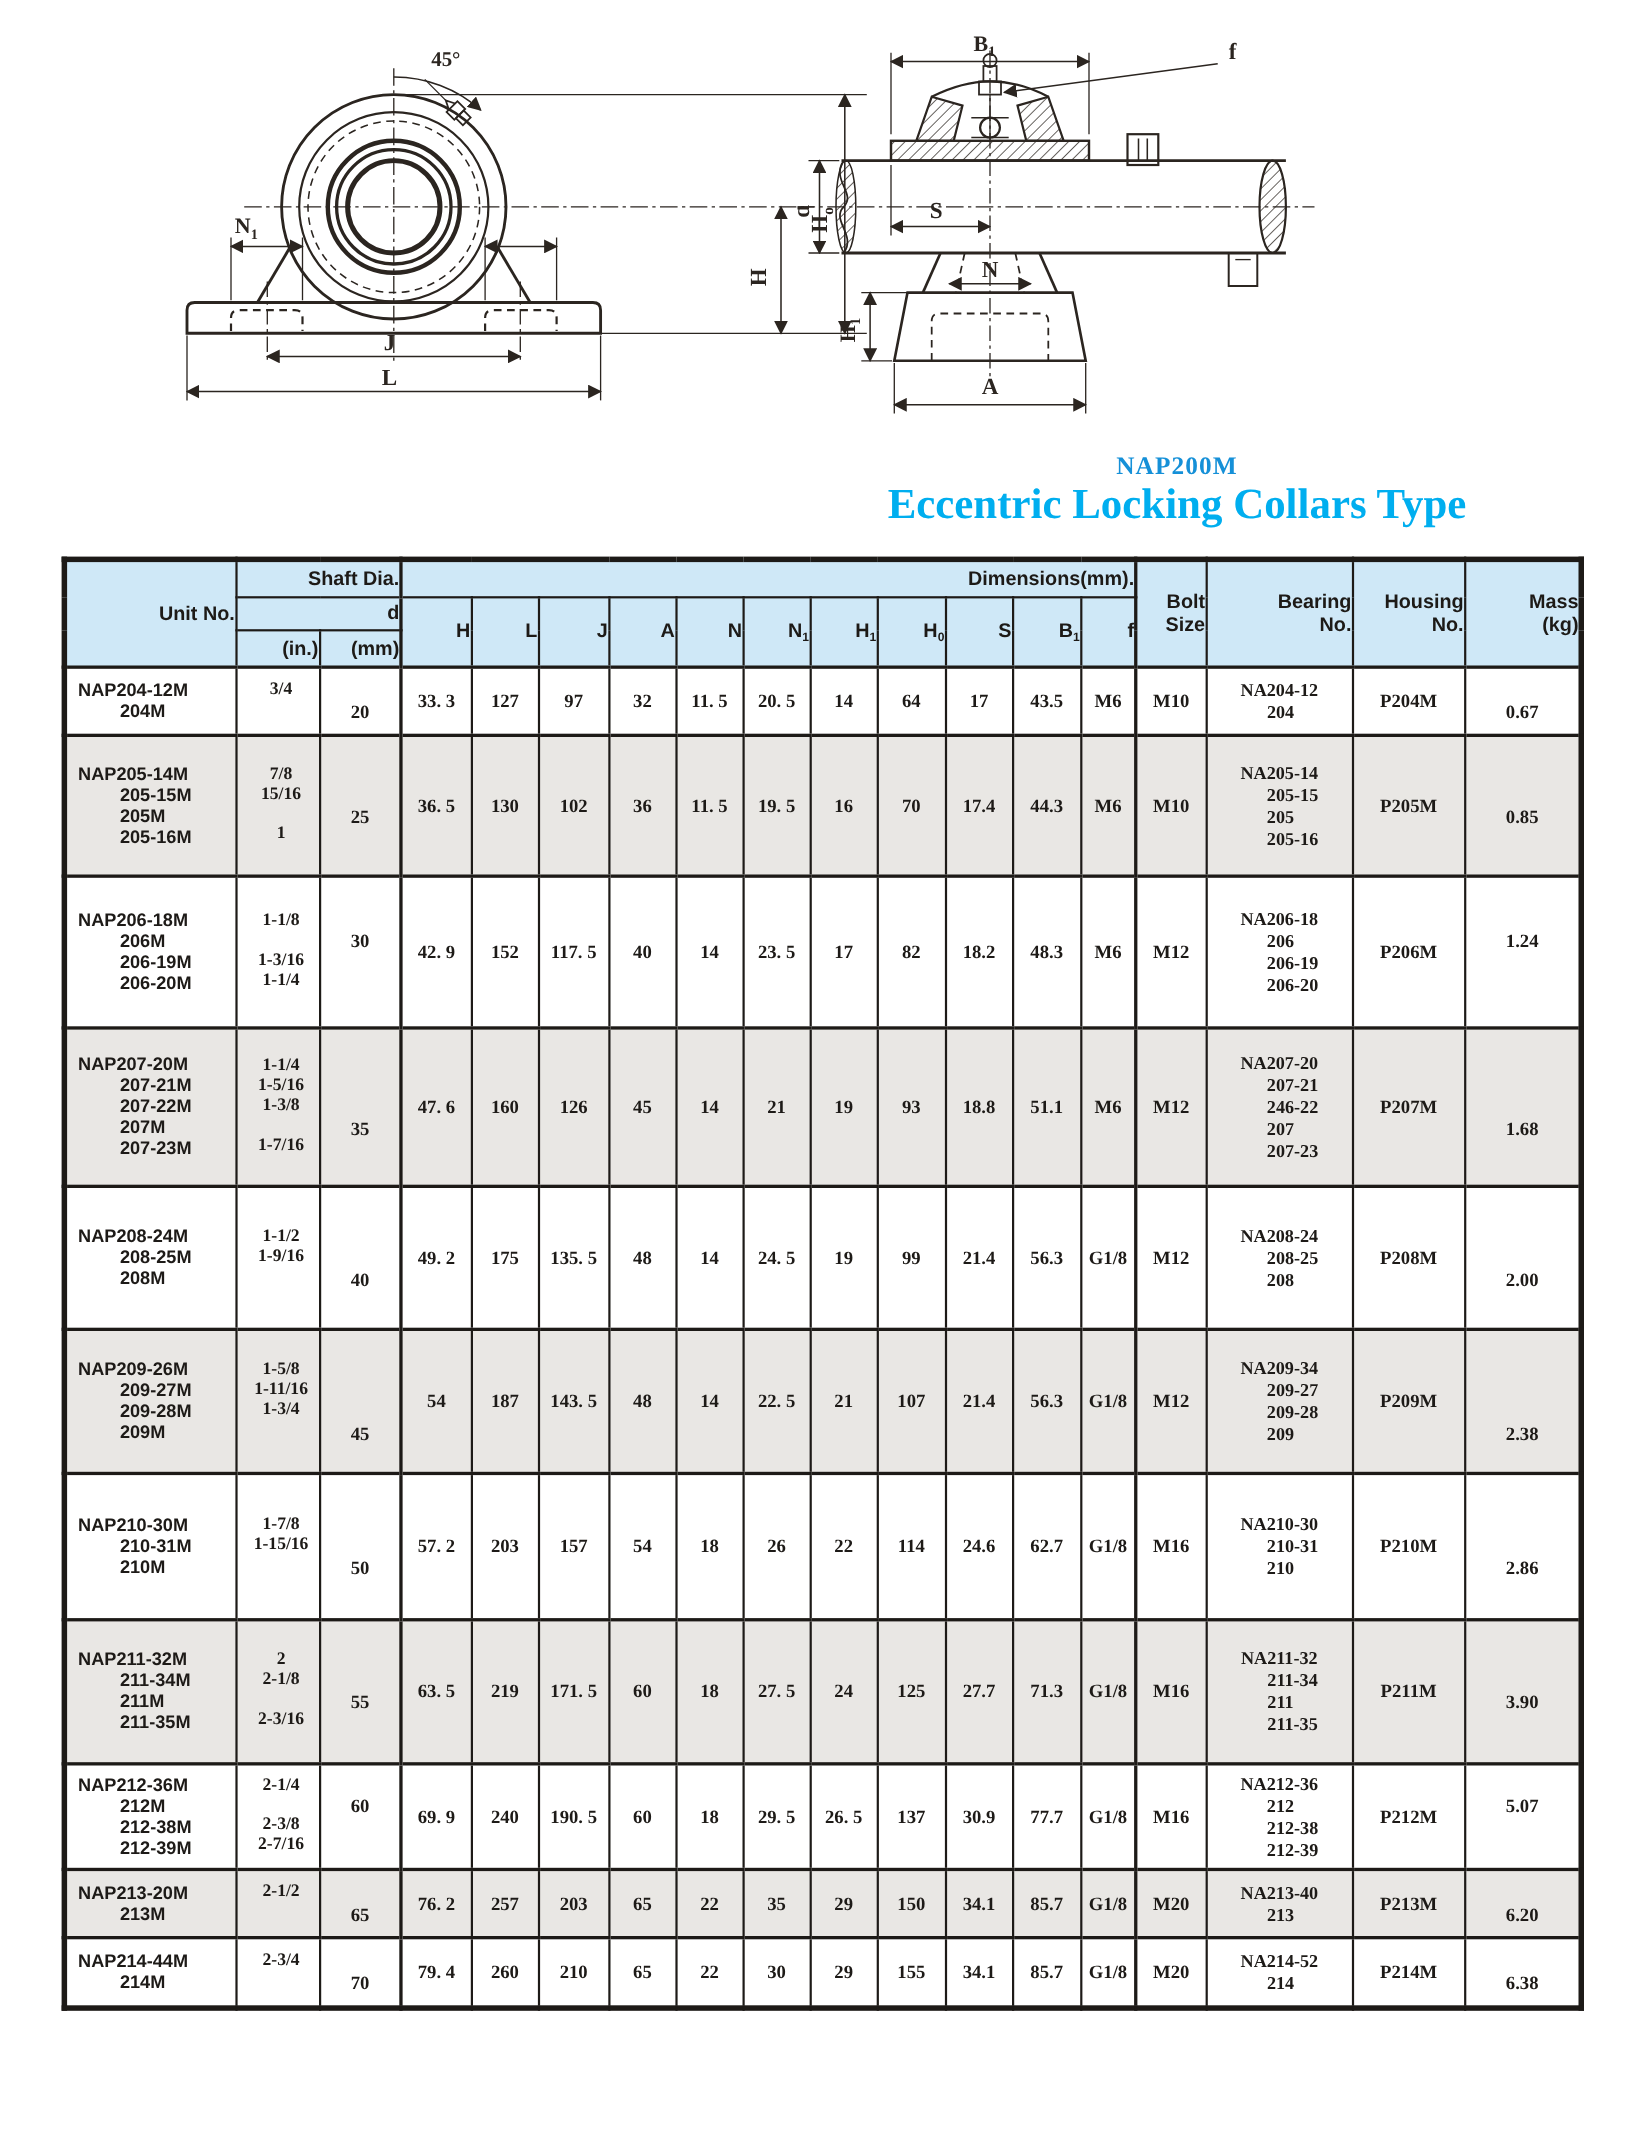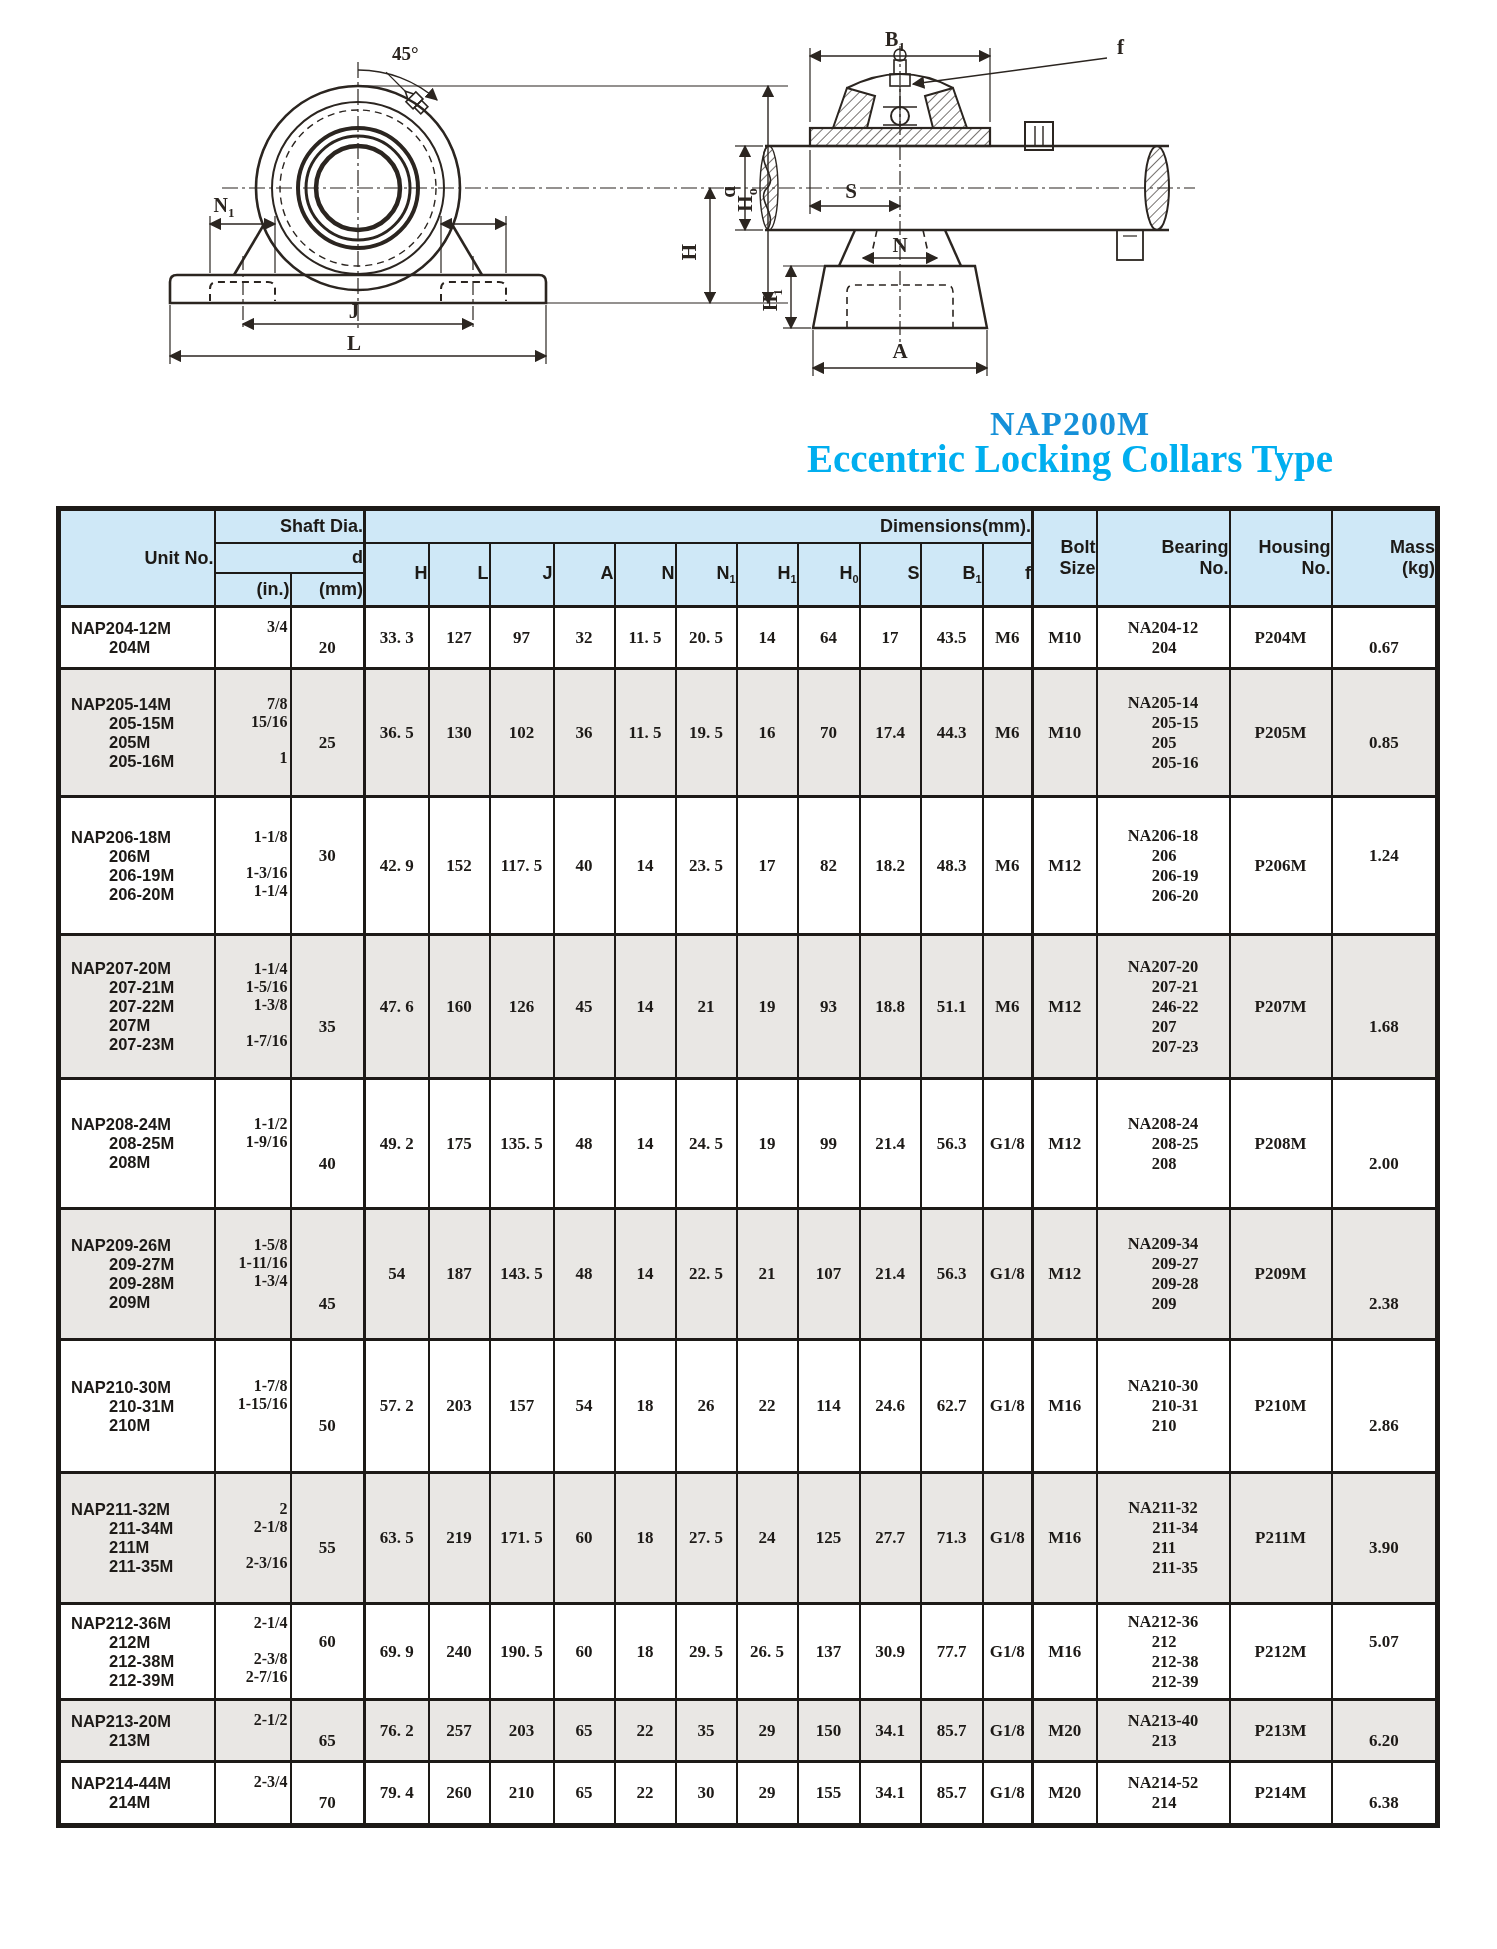--- a/index.html
+++ b/index.html
@@ -8,37 +8,37 @@
     font-family:"Liberation Sans",sans-serif;color:#1d1a17;overflow:hidden;
   }
   
   .drawing{position:absolute;}
   #front-svg{left:140px;top:28px;}
   #side-svg{left:725px;top:28px;}
   svg text{font-family:"Liberation Serif",serif;font-weight:700;fill:#2b2520;}
   
   .title-block{position:absolute;left:790px;top:406px;width:560px;text-align:center;
     font-family:"Liberation Serif",serif;font-weight:700;}
-  .title-line1{font-size:34px;line-height:36px;letter-spacing:1px;}
+  .title-line1{font-size:23px;line-height:36px;letter-spacing:1px;}
   .title-line2{font-size:39px;line-height:34px;}
   
   .table-wrap{position:absolute;left:56px;top:506px;}
   table{border-collapse:collapse;table-layout:fixed;width:1379px;background:#ffffff;
     border:5px solid #1d1a17;}
   th,td{border:2px solid #1d1a17;padding:0;}
   thead th{background:#cfe8f7;font:700 18px "Liberation Sans",sans-serif;text-align:right;vertical-align:middle;}
   thead tr.hr1{height:34px;} thead tr.hr2{height:30px;} thead tr.hr3{height:34px;}
   tbody td{border-top-width:3px;vertical-align:middle;}
   tr.shaded td{background:#e9e7e4;}
   .thickL{border-left-width:3px !important;}
   .sub{font-size:11px;vertical-align:-4px;}
   .hdr-2line{line-height:21px;}
   .unit-cell{font:700 16.5px "Liberation Sans",sans-serif;text-align:left;padding:4px 2px 4px 10px;}
   .unit-cell .cont-u{padding-left:38px;}
-  .in-cell{font:700 16px "Liberation Serif",serif;text-align:right;padding:0 2px 4px 8px;}
+  .in-cell{font:700 16px "Liberation Serif",serif;text-align:center;padding:0 2px 4px 8px;}
   .mm-cell,.mass-cell,.num-cell{font:700 17px "Liberation Serif",serif;text-align:center;padding:4px 1px;}
   .bearing-cell{font:700 16.5px "Liberation Serif",serif;text-align:center;padding:4px 2px;}
   .bblock{display:inline-block;text-align:left;}
   .bblock .cont-b{padding-left:24px;}
   .line{white-space:nowrap;}
 </style>
 </head>
 <body>
 
 <svg id="front-svg" class="drawing" width="660" height="440" viewBox="0 0 660 440">

